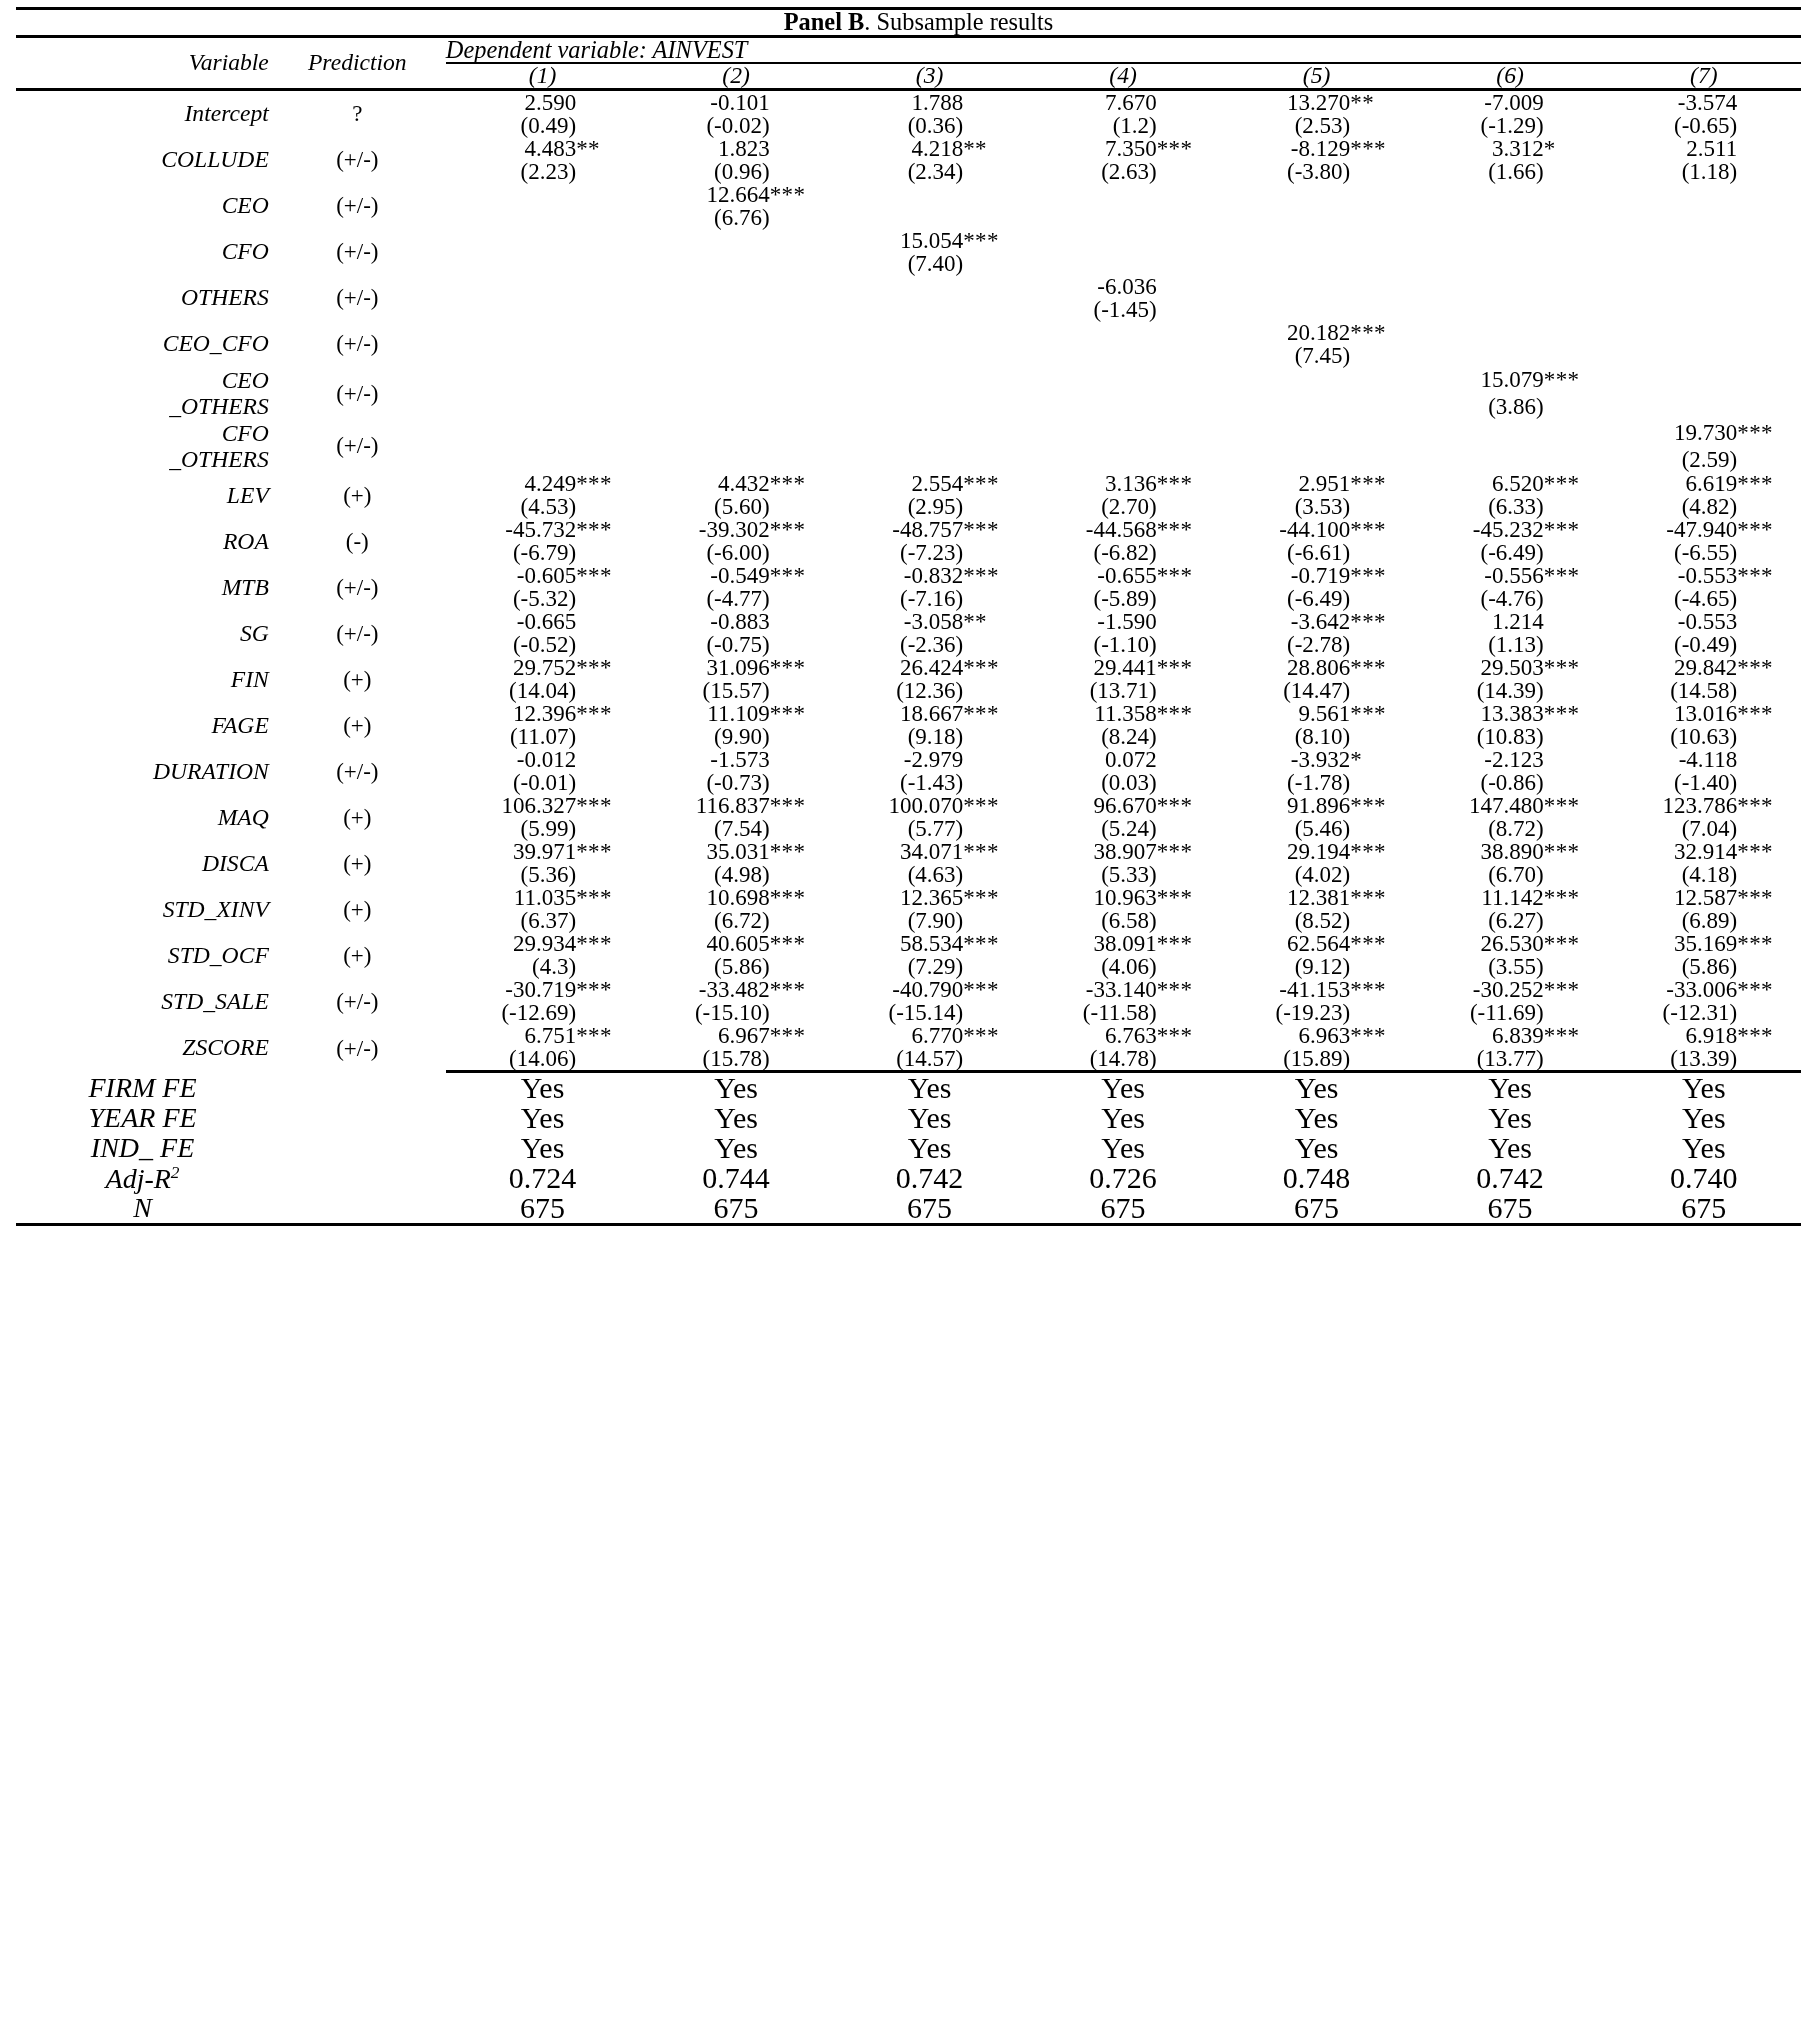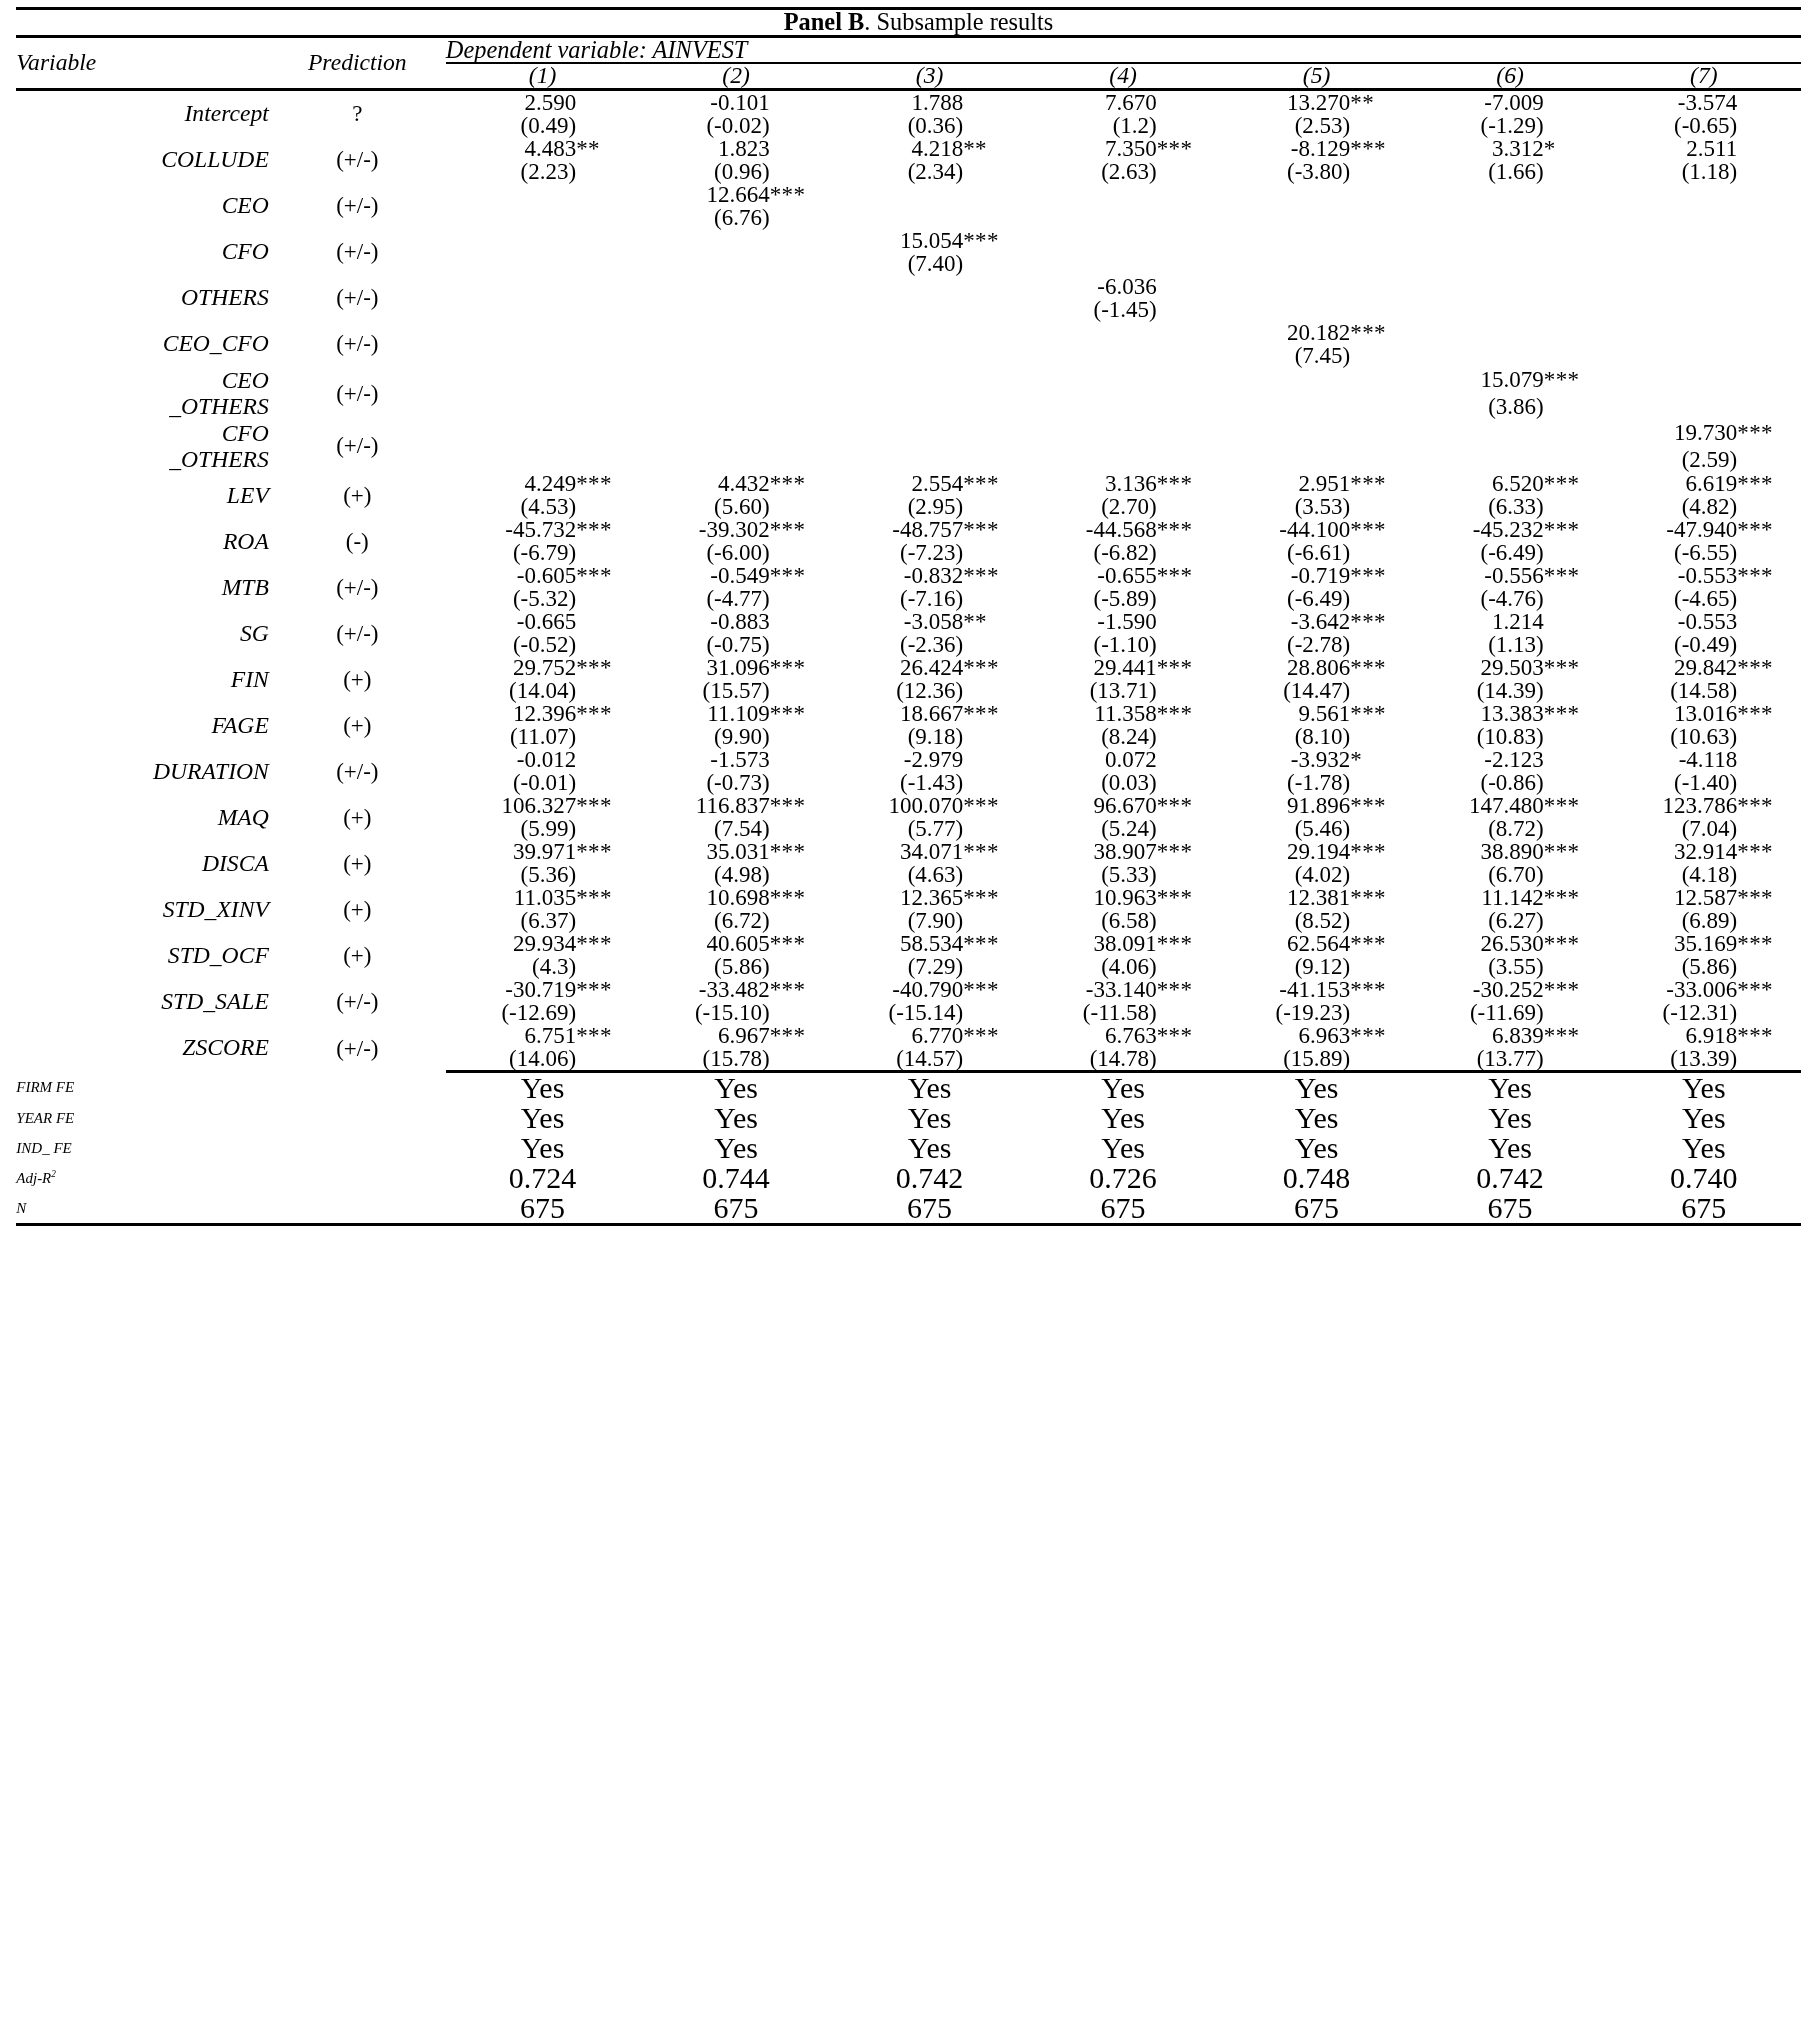--- a/index.html
+++ b/index.html
@@ -56,21 +56,21 @@
     padding: 5.7px 0 4.1px 0;
   }
   .colnum {
     text-align: center;
     font-style: italic;
     font-weight: bold;
     font-size: 23.6px;
     padding: 5.7px 0 6.5px 0;
   }
   .hdr-variable {
-    text-align: left;
+    text-align: right;
     font-style: italic;
     font-weight: bold;
     font-size: 23.6px;
     padding-left: 12.2px;
     vertical-align: bottom;
     padding-bottom: 6.5px;
   }
   .hdr-prediction {
     text-align: center;
     font-style: italic;
@@ -106,22 +106,23 @@
   .tstat {
     text-align: right;
     font-size: 23px;
     padding-right: 2.4px;
   }
   .rowtop td    { padding-top: 6.5px;  padding-bottom: 0.8px; }
   .rowbot td    { padding-top: 0.8px;   padding-bottom: 6.5px; }
 
   
   .fe-label {
+    text-align: center;
     font-style: italic;
-    font-size: 15px;
+    font-size: 28px;
   }
   .fe-val {
     text-align: center;
     font-size: 30px;
   }
   .stat-row td { padding-top: 4.9px; padding-bottom: 4.9px; }
   sup { font-size: 0.62em; vertical-align: super; }
 
   
   col.c-var   { width: 244px; }

